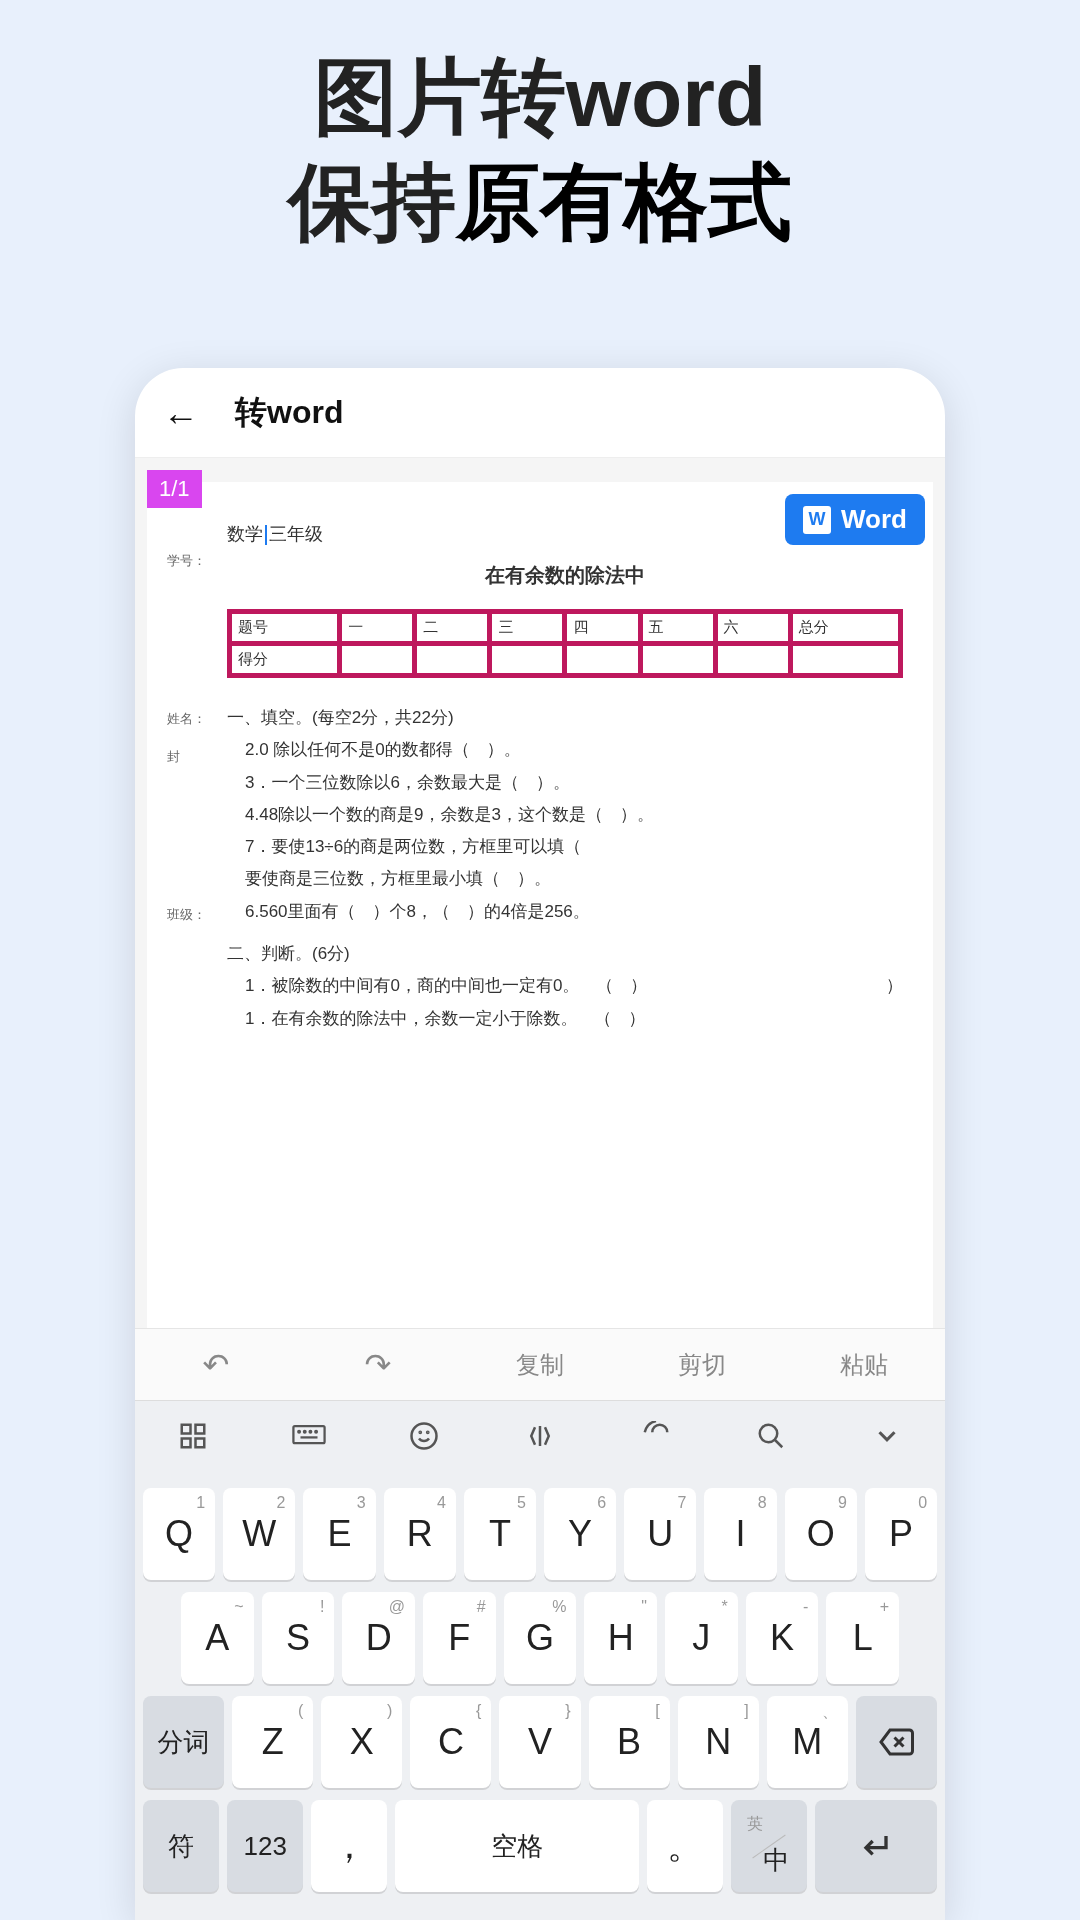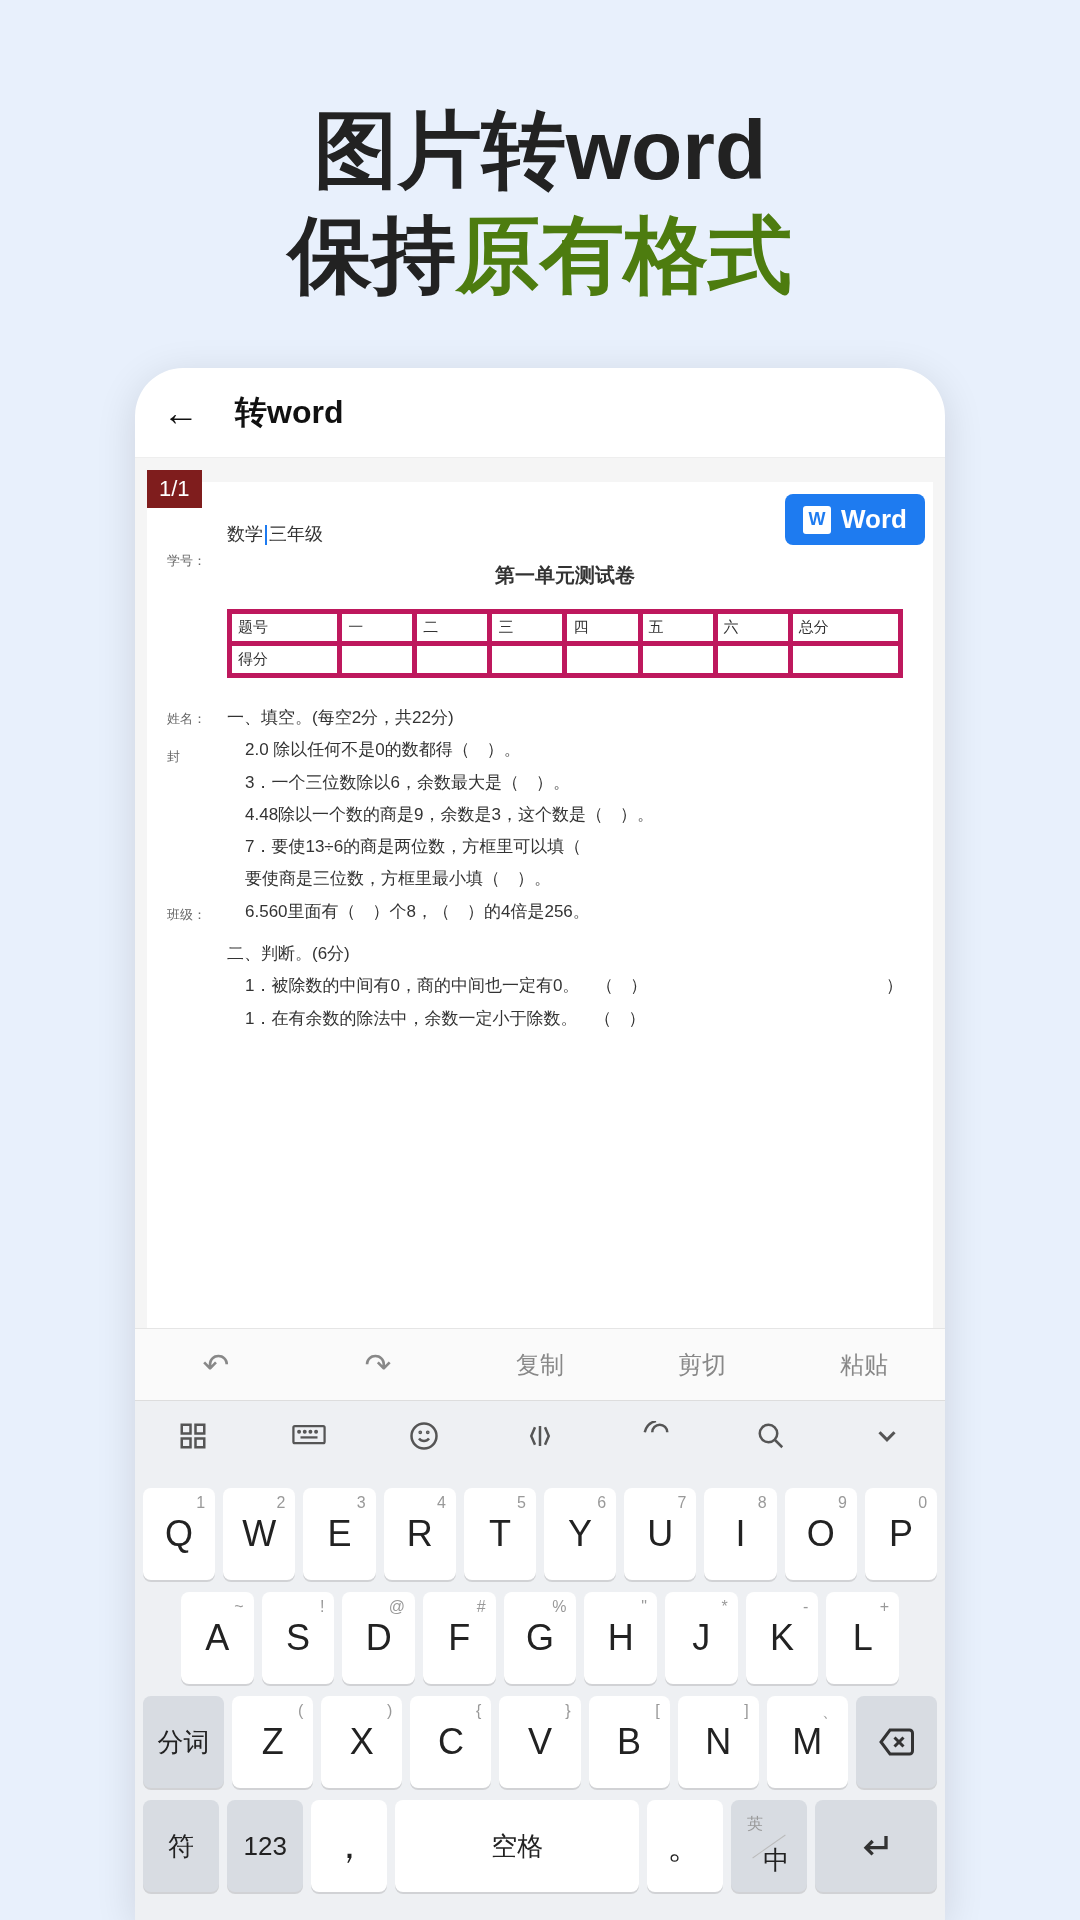--- a/index.html
+++ b/index.html
@@ -6,28 +6,28 @@
   body {
     width: 1080px;
     height: 1920px;
     background: #e8f0fc;
     font-family: -apple-system, BlinkMacSystemFont, "Segoe UI", sans-serif;
     overflow: hidden;
     position: relative;
   }
   .headline {
     text-align: center;
-    padding-top: 98px;
+    padding-top: 45px;
     font-size: 84px;
     font-weight: 700;
     line-height: 1.25;
   }
   .headline .line1 { color: #222; }
   .headline .line2 { color: #222; }
-  .headline .emph { color: #4d7c0f; }
+  .headline .emph { color: #000000; }
   .phone {
     position: absolute;
     left: 50%;
     transform: translateX(-50%);
     top: 368px;
     width: 810px;
     height: 1552px;
     background: #fff;
     border-radius: 48px 48px 0 0;
     box-shadow: 0 8px 40px rgba(0,0,0,0.12);
@@ -56,21 +56,21 @@
   .doc-area {
     flex: 1;
     background: #f5f5f5;
     position: relative;
     overflow: hidden;
   }
   .page-badge {
     position: absolute;
     top: 12px;
     left: 12px;
-    background: #7f1d1d;
+    background: #d946ef;
     color: #fff;
     font-size: 22px;
     padding: 6px 12px;
     z-index: 2;
   }
   .word-btn {
     position: absolute;
     top: 36px;
     right: 20px;
     background: #1e7bf0;
@@ -276,21 +276,21 @@
         <div>
           <span>姓名：</span><br>
           <span style="display:inline-block;margin-top:20px">封</span>
         </div>
         <div>班级：</div>
       </div>
       <div class="main">
         <div class="subj">
           <span>数学</span><span class="cursor"></span><span>三年级</span>
         </div>
-        <div class="ptitle">第一单元测试卷</div>
+        <div class="ptitle">在有余数的除法中</div>
         <table class="score-table">
           <tbody>
               <tr>
             <td>题号</td>
             <td>一</td>
             <td>二</td>
             <td>三</td>
             <td>四</td>
             <td>五</td>
             <td>六</td>

